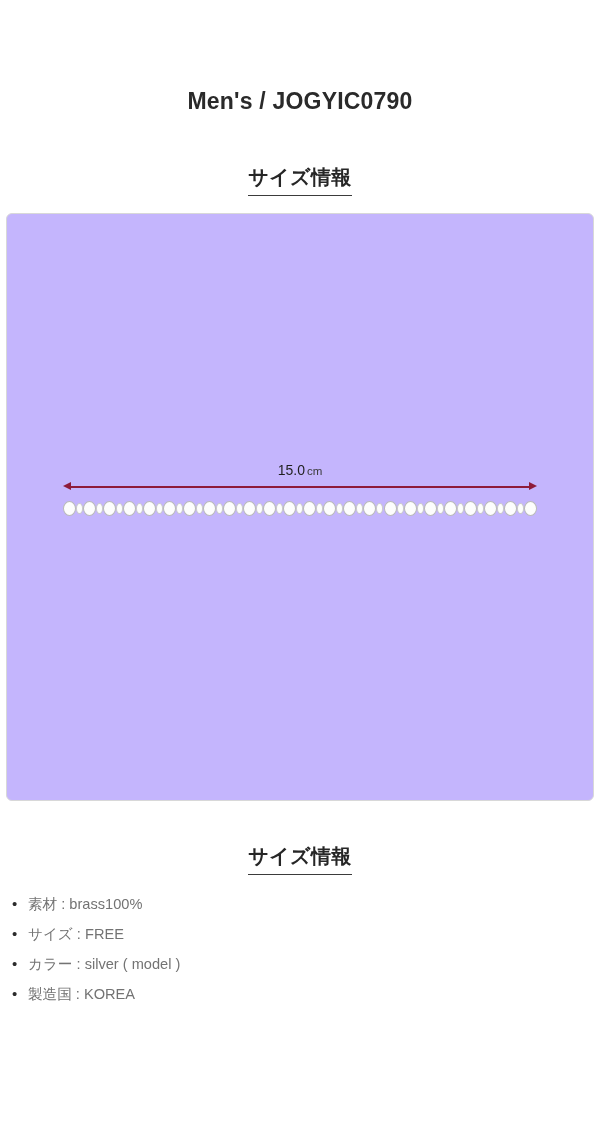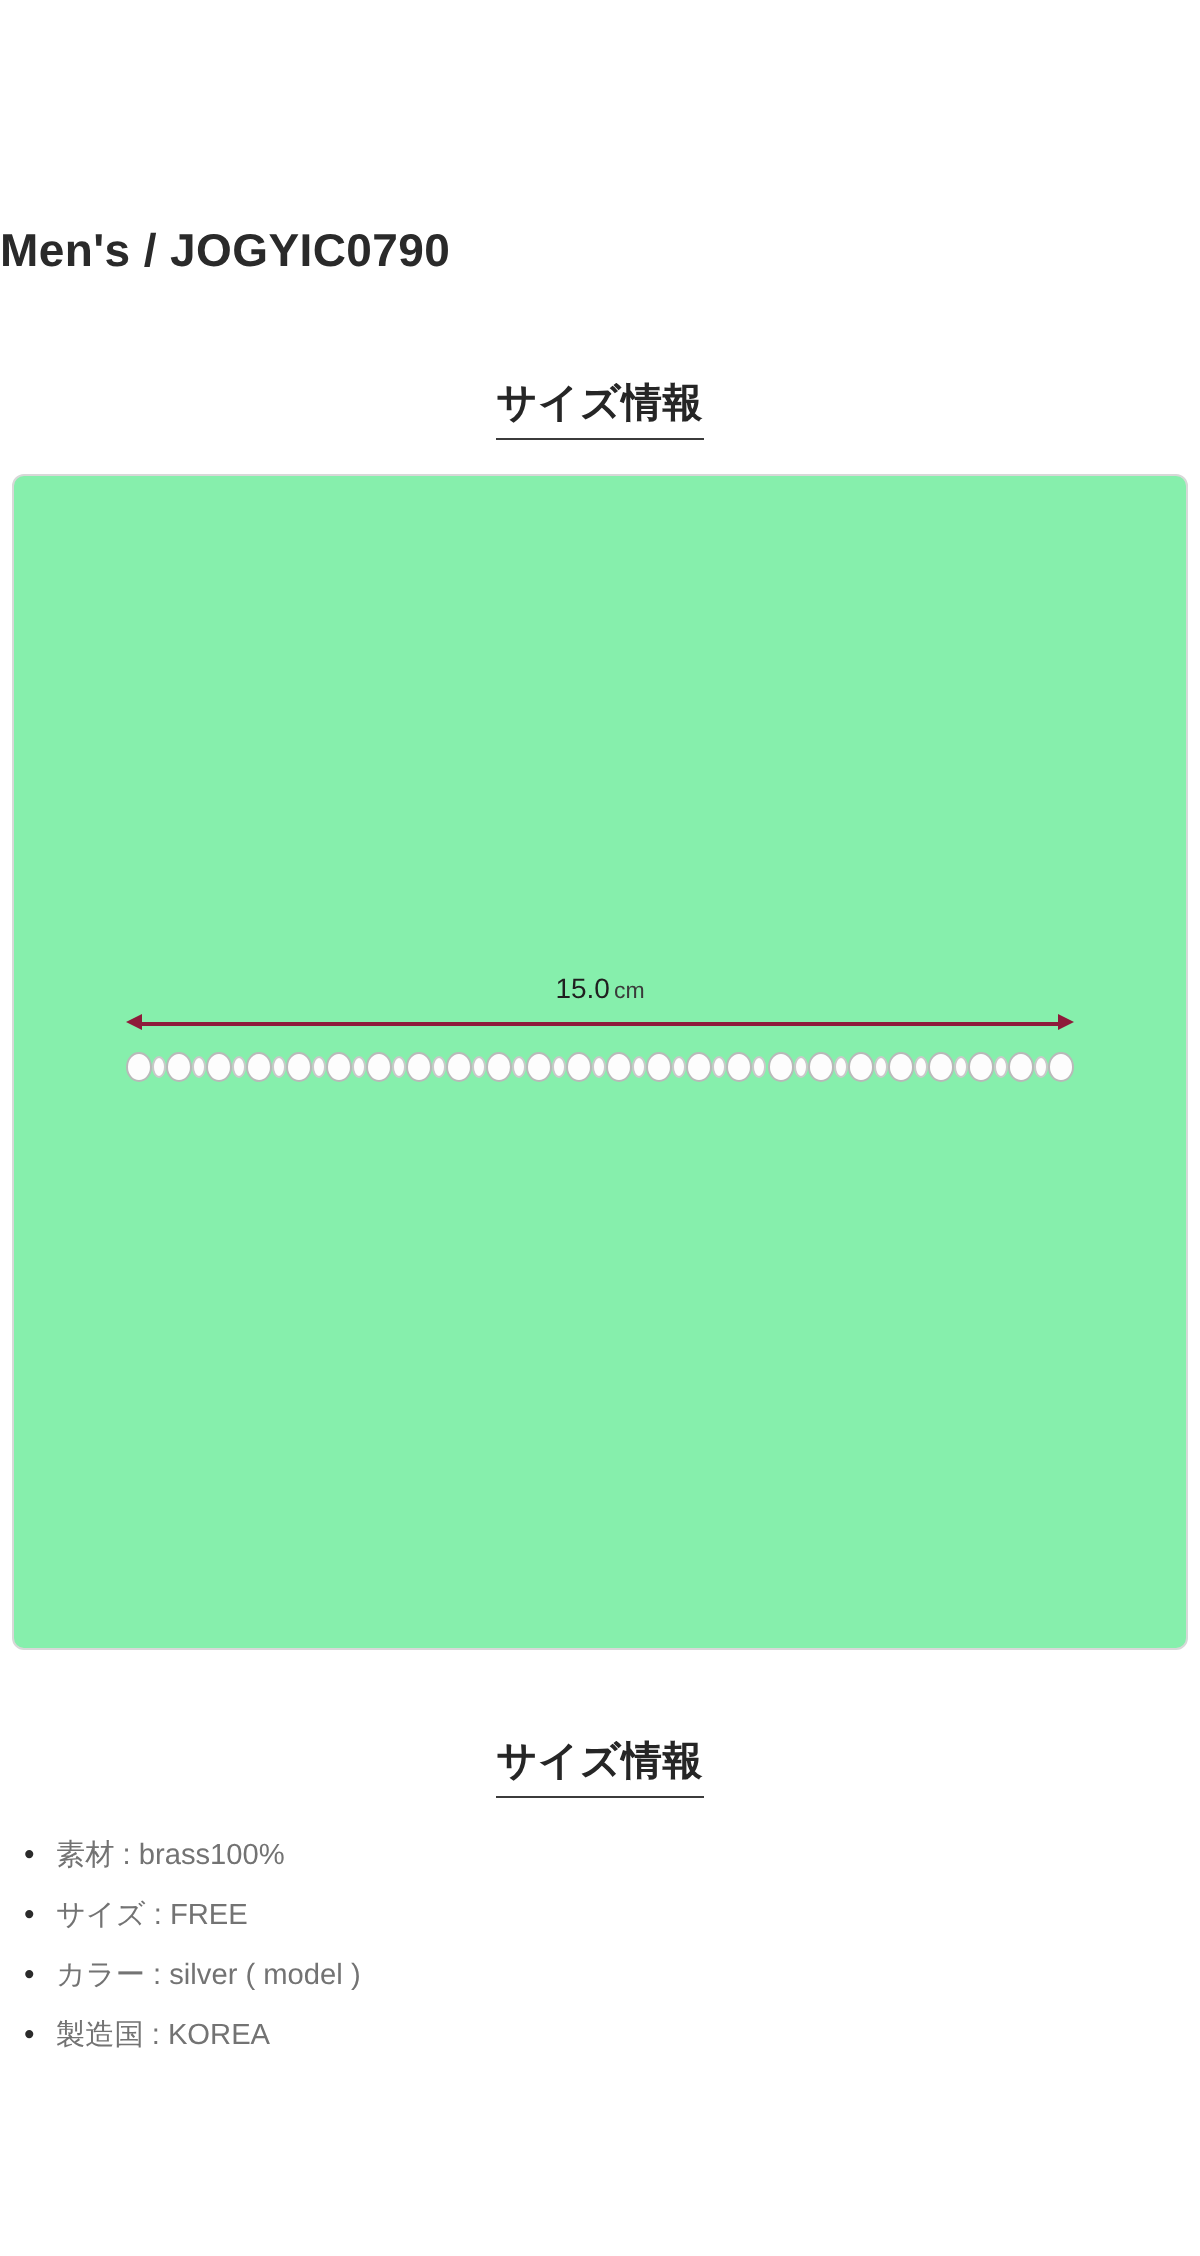--- a/index.html
+++ b/index.html
@@ -13,26 +13,27 @@
     font-family: "Liberation Sans", sans-serif;
     color: #2b2b2b;
     -webkit-font-smoothing: antialiased;
   }
   .page {
     width: 600px;
     position: relative;
     box-sizing: border-box;
   }
   .product-title {
+    text-align: center;
     font-size: 23px;
     font-weight: 600;
     letter-spacing: 0.2px;
     color: #2a2a2a;
     margin: 0;
-    padding-top: 112px;
+    padding-top: 88px;
     line-height: 1.2;
   }
   .section-heading-wrap {
     text-align: center;
     margin-top: 48px;
   }
   .section-heading {
     display: inline-block;
     font-size: 20px;
     font-weight: 600;
@@ -41,21 +42,21 @@
     border-bottom: 1.6px solid #3b3b3b;
     letter-spacing: 0.4px;
   }
   .diagram-box {
     margin: 17px 6px 0 6px;
     height: 588px;
     border: 1px solid #d8d8d8;
     border-radius: 6px;
     position: relative;
     box-sizing: border-box;
-    background: #86efac;
+    background: #c4b5fd;
   }
   .measure-wrap {
     position: absolute;
     left: 56px;
     right: 56px;
     top: 249px;
   }
   .measure-label {
     text-align: center;
     font-size: 14px;

